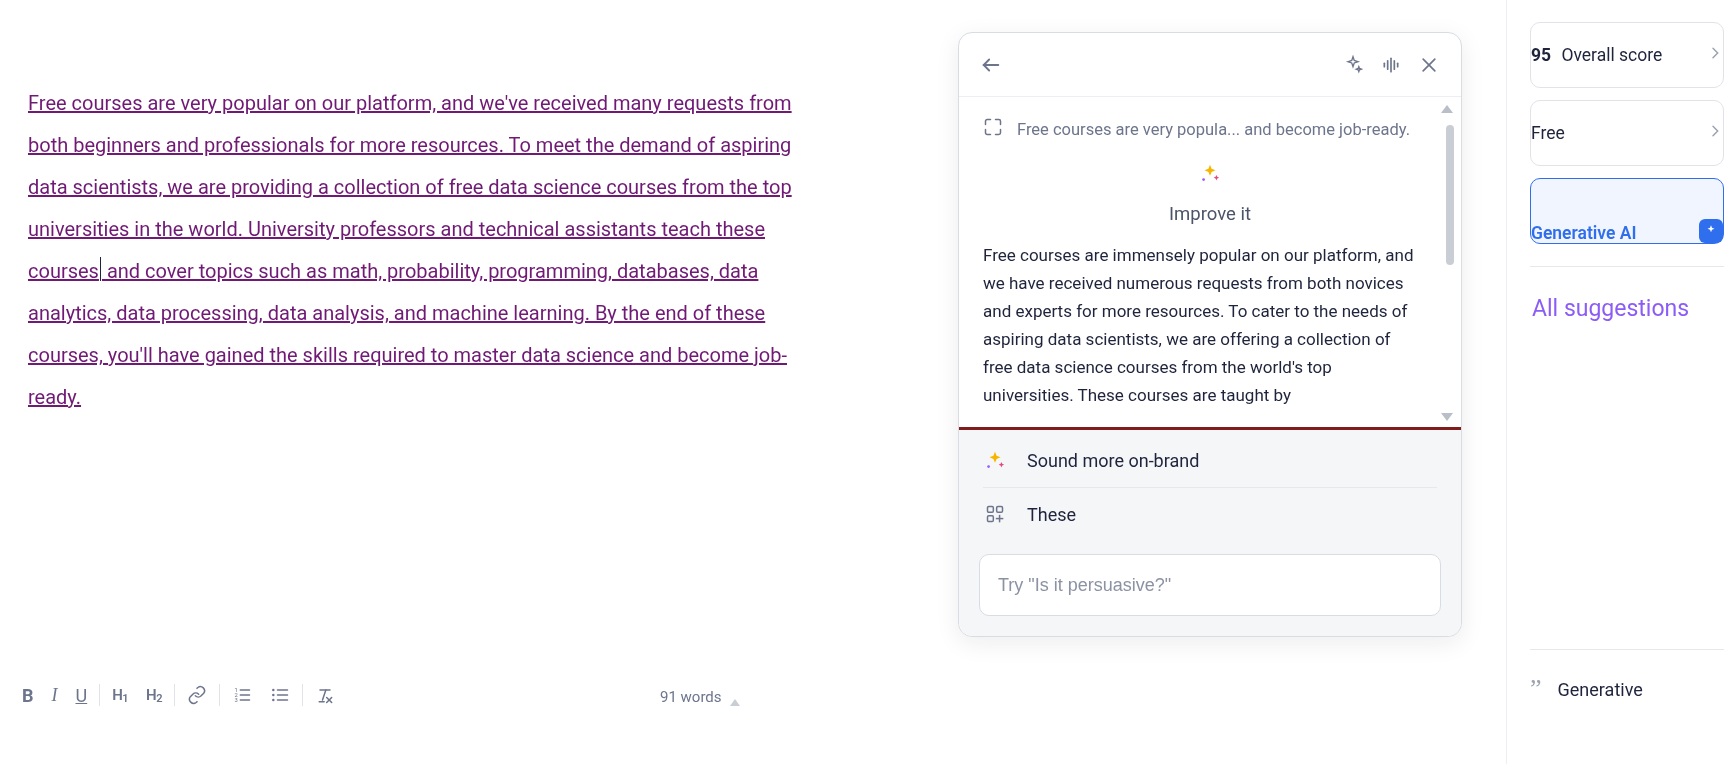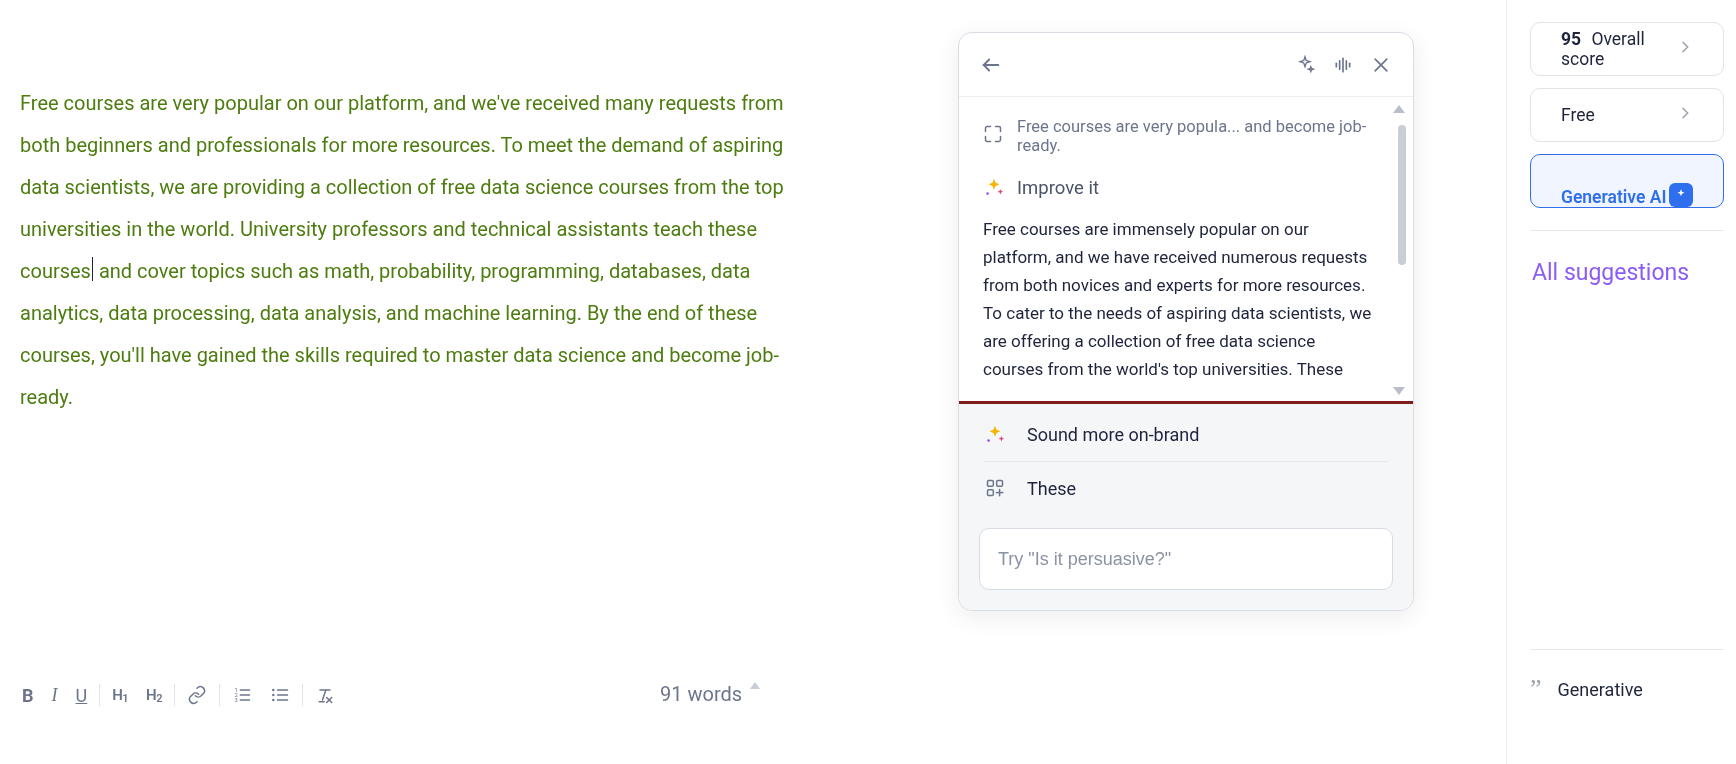--- a/index.html
+++ b/index.html
@@ -7,26 +7,27 @@
   font-family: -apple-system, BlinkMacSystemFont, "Segoe UI", Roboto, Helvetica, Arial, sans-serif;
   background: #fff;
   color: #1f243c;
   width: 1736px;
   height: 764px;
   overflow: hidden;
   position: relative;
 }
 .editor {
   position: absolute;
-  left: 20px;
+  left: 28px;
   top: 82px;
   width: 800px;
   font-size: 20px;
   line-height: 42px;
-  color: #4d7c0f;
+  color: #701a75;
+  text-decoration: underline;
 }
 .cursor {
   display: inline-block;
   width: 1px;
   height: 24px;
   background: #1f243c;
   vertical-align: -3px;
   margin: 0 1px;
 }
 .bottom-bar {
@@ -58,38 +59,38 @@
   align-items: center;
   justify-content: center;
 }
 .bb-btn.hx { font-weight: 600; font-size: 15px; letter-spacing: -0.5px; }
 .bb-btn.hx sub { font-size: 11px; vertical-align: baseline; position: relative; top: 3px; }
 .words-wrap {
   position: absolute;
   left: 660px;
   bottom: 58px;
   display: flex;
-  align-items: flex-start;
+  align-items: flex-end;
   gap: 8px;
-  font-size: 20px;
+  font-size: 15px;
   color: #6d758d;
 }
 .triangle-up {
   width: 0; height: 0;
   border-left: 5px solid transparent;
   border-right: 5px solid transparent;
   border-bottom: 7px solid #c9cdd4;
 }
 
 
 .ai-panel {
   position: absolute;
   left: 958px;
   top: 32px;
-  width: 456px;
+  width: 504px;
   border: 1px solid #d8dce3;
   border-radius: 14px;
   background: #fff;
   box-shadow: 0 6px 24px rgba(20,30,50,0.08);
   display: flex;
   flex-direction: column;
 }
 .ai-header {
   height: 64px;
   border-bottom: 1px solid #eceef2;
@@ -113,22 +114,23 @@
   display: flex;
   align-items: center;
   gap: 14px;
   color: #6d758d;
   font-size: 16.5px;
   margin-bottom: 22px;
 }
 .ai-improve-row {
   display: flex;
   align-items: center;
-  gap: 12px;
+  gap: 18px;
   margin-bottom: 16px;
+  flex-direction: column;
 }
 .ai-improve-row .label {
   font-size: 18.5px;
   color: #4b5468;
 }
 .ai-output {
   font-size: 17px;
   line-height: 28px;
   color: #1f243c;
   height: 176px;
@@ -196,24 +198,24 @@
   left: 1530px;
   top: 22px;
   width: 194px;
   display: flex;
   flex-direction: column;
   gap: 12px;
 }
 .rr-card {
   border: 1px solid #e1e3e8;
   border-radius: 10px;
-  height: 54px;
-  display: flex;
-  align-items: center;
-  padding: 0 30px;
+  height: 66px;
+  display: flex;
+  align-items: center;
+  padding: 0 0;
   font-size: 17.5px;
   color: #1f243c;
   cursor: pointer;
   justify-content: space-between;
 }
 .rr-card.active {
   border: 1.5px solid #2f6fed;
   color: #2f6fed;
   background: #f1f5ff;
   align-items: flex-end;

